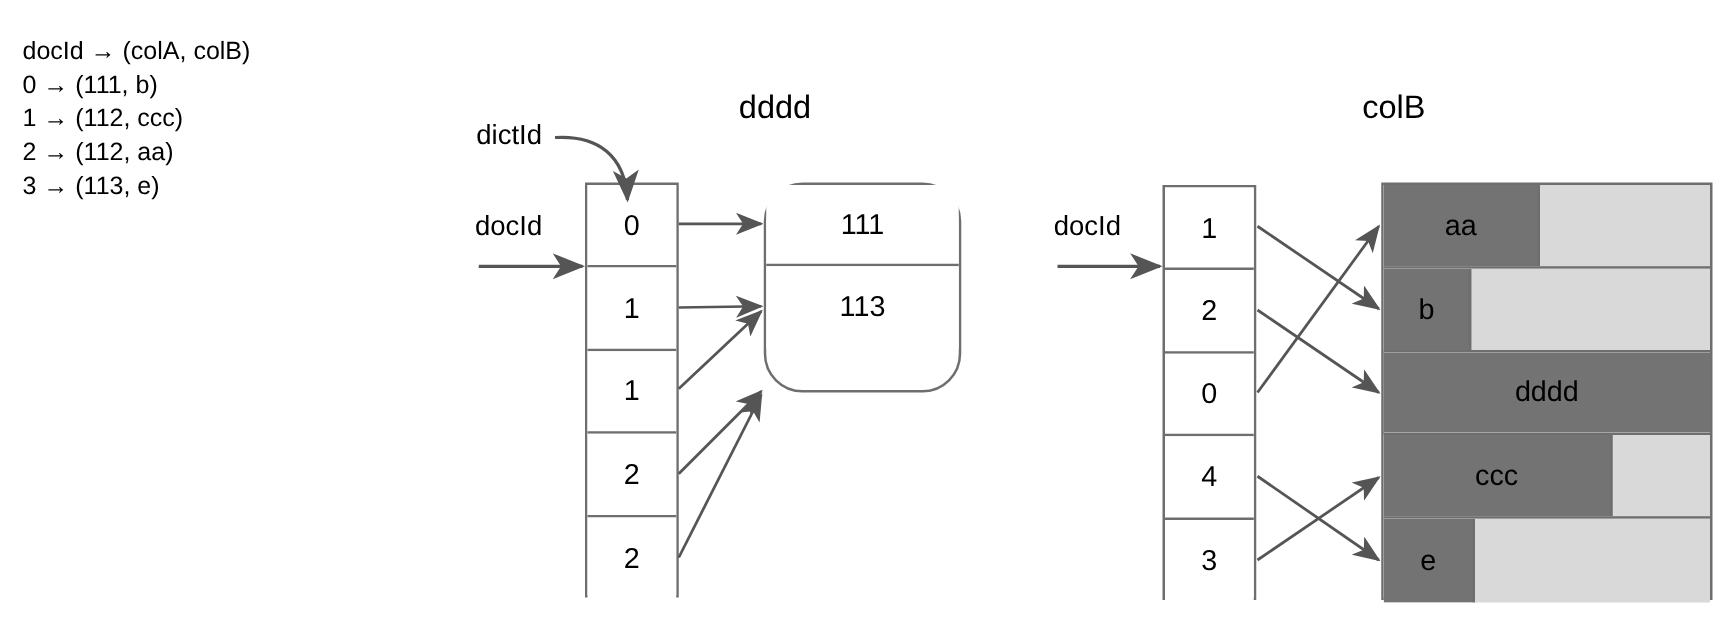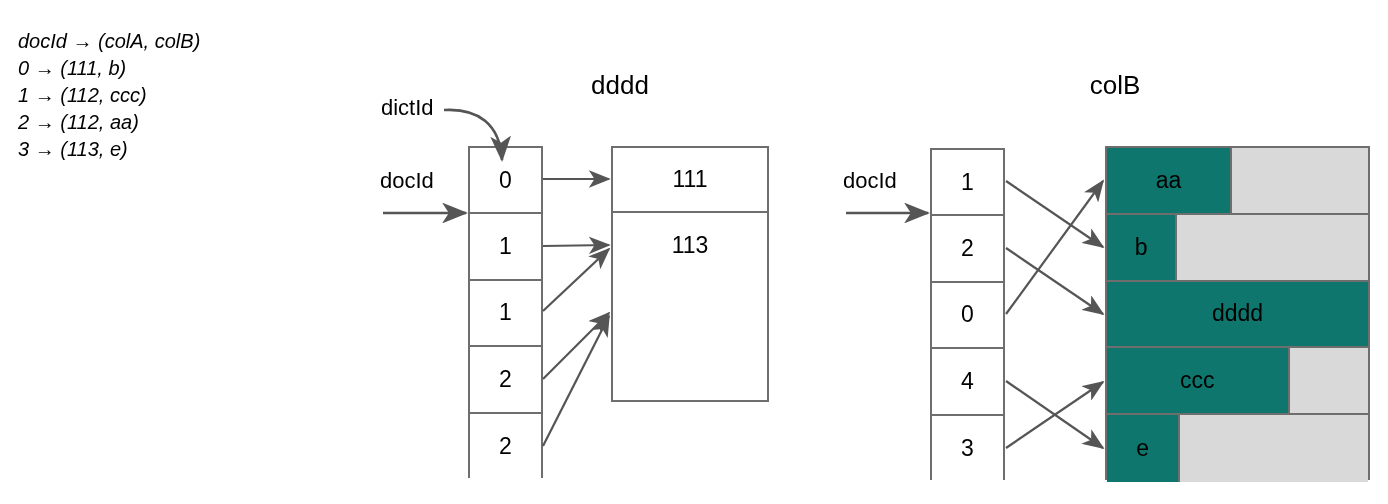--- a/index.html
+++ b/index.html
@@ -22,21 +22,20 @@
     height: 504px;
   }
   
   #legend {
     position: absolute;
     left: 18px;
     top: 28px;
     font-size: 20px;
     line-height: 27px;
     white-space: nowrap;
-    font-style: italic;
   }
   #legend div { height: 27px; }
 
   
   .col-title {
     position: absolute;
     font-size: 26px;
     text-align: center;
     white-space: nowrap;
   }
@@ -70,40 +69,40 @@
     position: relative;
     background: #ffffff;
   }
   .vstack .cell:last-child { border-bottom: none; }
 
   
   #dict-colA { left: 468px; top: 146px; width: 75px; height: 332px; }
   #dict-colA .cell { height: 66.4px; }
 
   
-  #vals-colA { left: 611px; top: 146px; width: 158px; height: 256px; }
+  #vals-colA { left: 611px; top: 146px; width: 158px; height: 168px; border-radius: 31px; }
   #vals-colA .cell { height: 65.33px; }
 
   
   #dict-colB { left: 930px; top: 148px; width: 75px; height: 332px; }
   #dict-colB .cell { height: 66.4px; }
 
   
   #vals-colB { left: 1105px; top: 146px; width: 265px; height: 334px; }
   #vals-colB .cell {
     height: 66.8px;
     justify-content: flex-start;
     padding: 0;
     background: #d9d9d9;
     overflow: hidden;
   }
   #vals-colB .cell .used {
     height: 100%;
     box-sizing: border-box;
-    background: #0f766e;
+    background: #737373;
     border-right: 2px solid #6e6e6e;
     display: flex;
     align-items: center;
     justify-content: center;
     font-size: 23px;
   }
   #vals-colB .cell.full .used { border-right: none; }
 
   
   #arrows {

